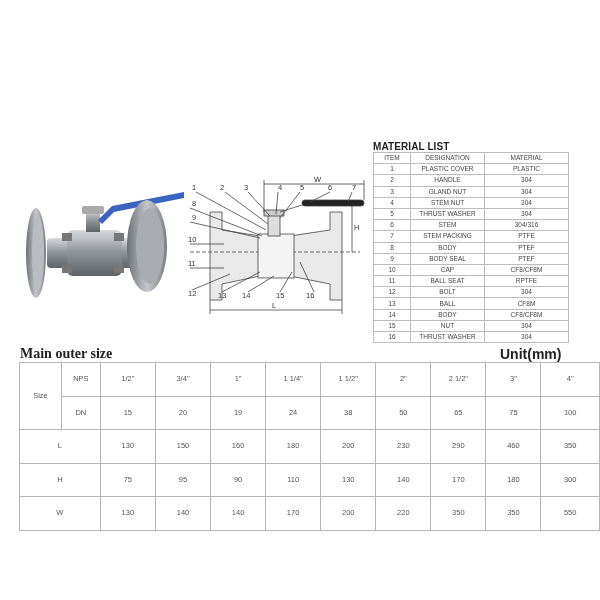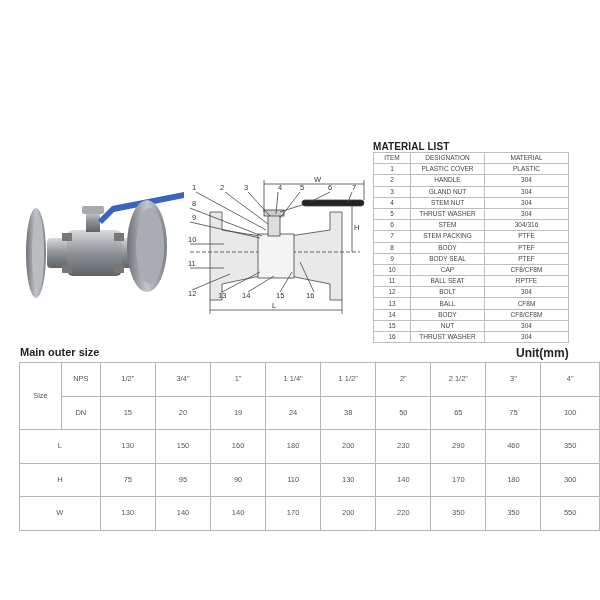--- a/index.html
+++ b/index.html
@@ -8,22 +8,22 @@
   
   #photo { left:22px; top:178px; width:165px; height:130px; }
   
   #drawing { left:180px; top:172px; width:190px; height:148px; }
   
   #mat-title { left:373px; top:141px; font-size:10px; font-weight:bold; color:#222; letter-spacing:0.1px; }
   #mat-table { left:373px; top:152px; border-collapse:collapse; font-size:6.5px; color:#444; }
   #mat-table td, #mat-table th { border:1px solid #bdbdbd; height:10.2px; padding:0; text-align:center; font-weight:normal; line-height:10px; }
   #mat-table .c1 { width:36px; } #mat-table .c2 { width:73px; } #mat-table .c3 { width:83px; }
   
-  #size-title { left:20px; top:346px; font-size:11px; font-weight:bold; color:#222; }
-  #unit-label { left:516px; top:346px; font-size:12px; font-weight:bold; color:#222; }
+  #size-title { left:20px; top:346px; font-size:14px; font-weight:bold; color:#222;font-family:Liberation Serif, serif; }
+  #unit-label { left:500px; top:346px; font-size:14px; font-weight:bold; color:#222; }
   #size-table { left:19px; top:362px; border-collapse:collapse; font-size:7.5px; color:#555; }
   #size-table td { border:1px solid #b5b5b5; height:16.5px; padding:8px; text-align:center; line-height:16px; }
   #size-table .sz { width:32px; }
   #size-table .np { width:26px; }
   #size-table .dc { width:55px; }
   #size-table .dc9 { width:61px; }
 </style>
 </head>
 <body>
 

